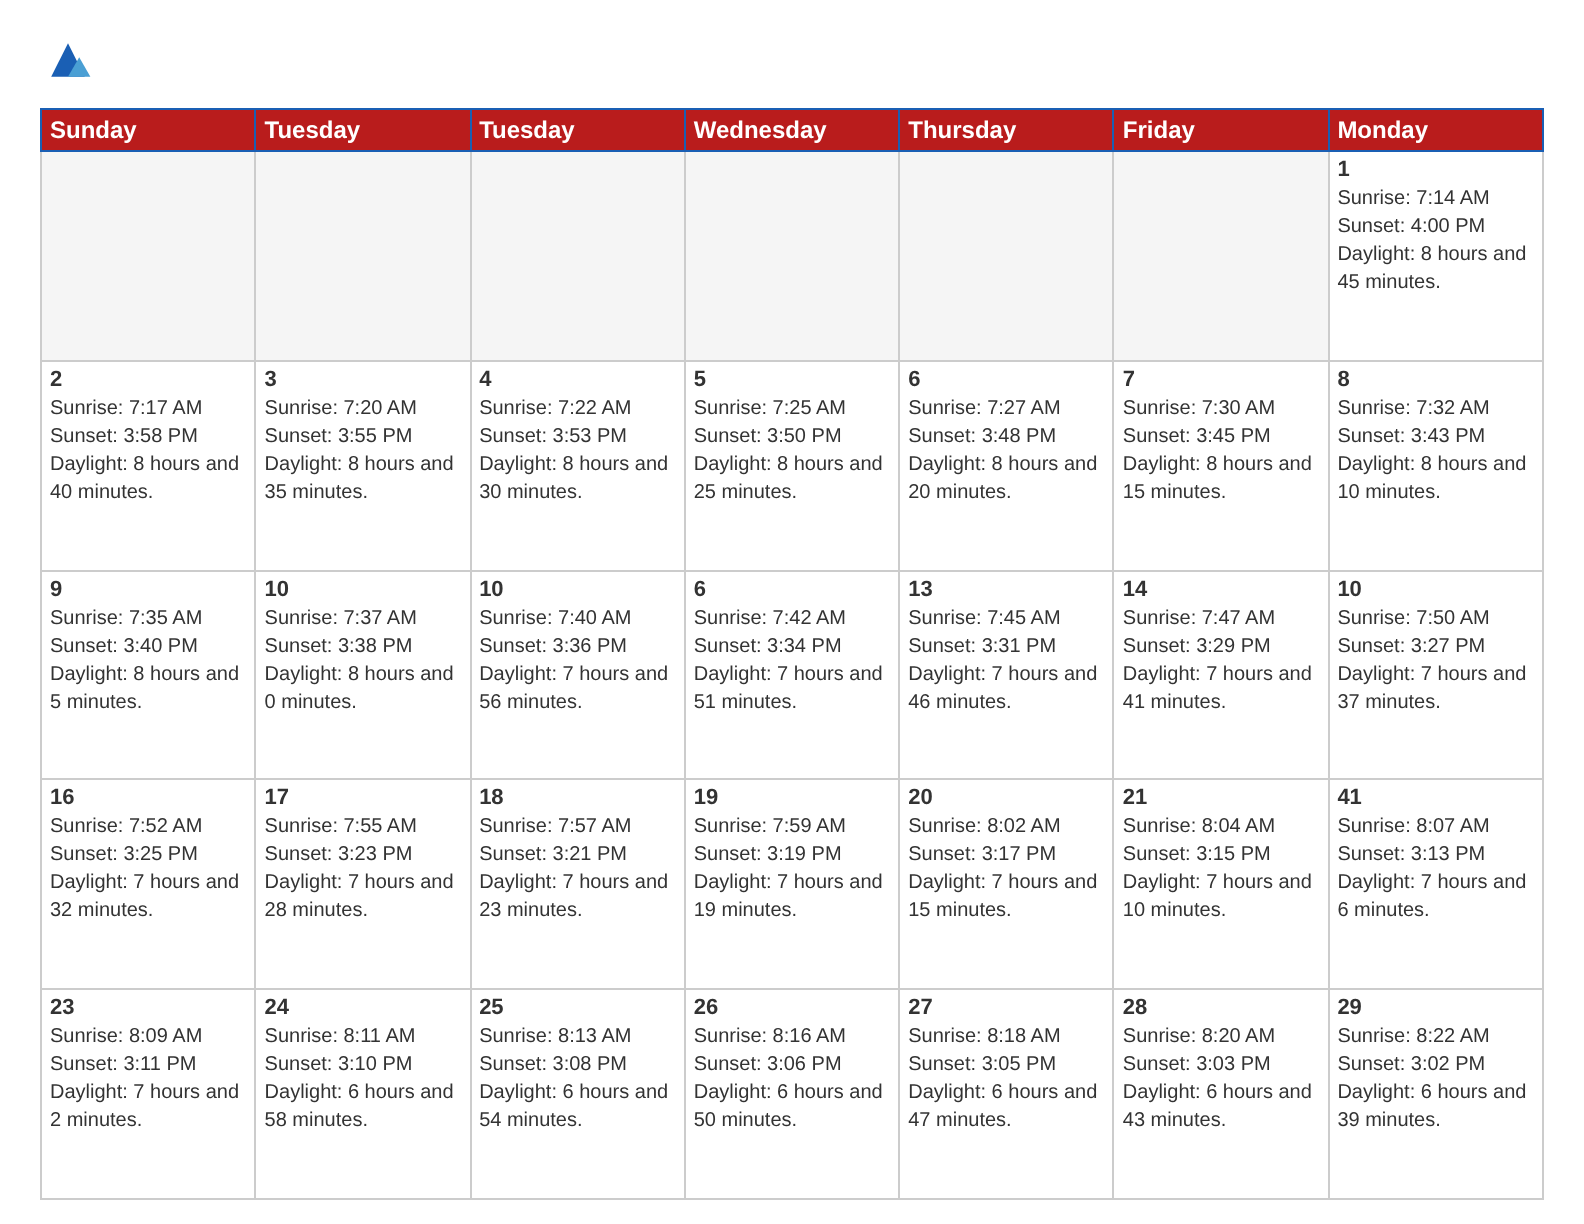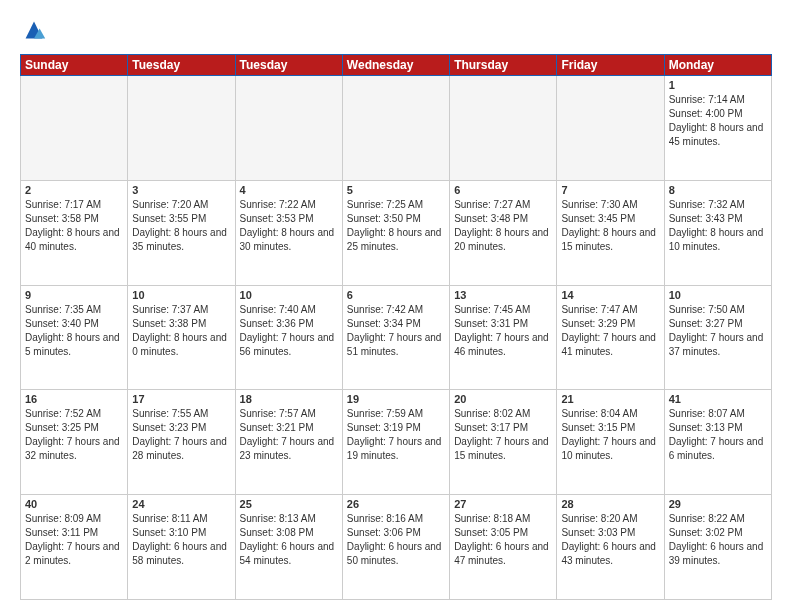--- a/index.html
+++ b/index.html
@@ -229,21 +229,21 @@
             <span class="day-number">21</span>
             <div class="day-info">Sunrise: 8:04 AM<br>Sunset: 3:15 PM<br>Daylight: 7 hours and 10 minutes.</div>
           </td>
           <td>
             <span class="day-number">41</span>
             <div class="day-info">Sunrise: 8:07 AM<br>Sunset: 3:13 PM<br>Daylight: 7 hours and 6 minutes.</div>
           </td>
         </tr>
         <tr>
           <td>
-            <span class="day-number">40</span>
+            <span class="day-number">23</span>
             <div class="day-info">Sunrise: 8:09 AM<br>Sunset: 3:11 PM<br>Daylight: 7 hours and 2 minutes.</div>
           </td>
           <td>
             <span class="day-number">24</span>
             <div class="day-info">Sunrise: 8:11 AM<br>Sunset: 3:10 PM<br>Daylight: 6 hours and 58 minutes.</div>
           </td>
           <td>
             <span class="day-number">25</span>
             <div class="day-info">Sunrise: 8:13 AM<br>Sunset: 3:08 PM<br>Daylight: 6 hours and 54 minutes.</div>
           </td>

